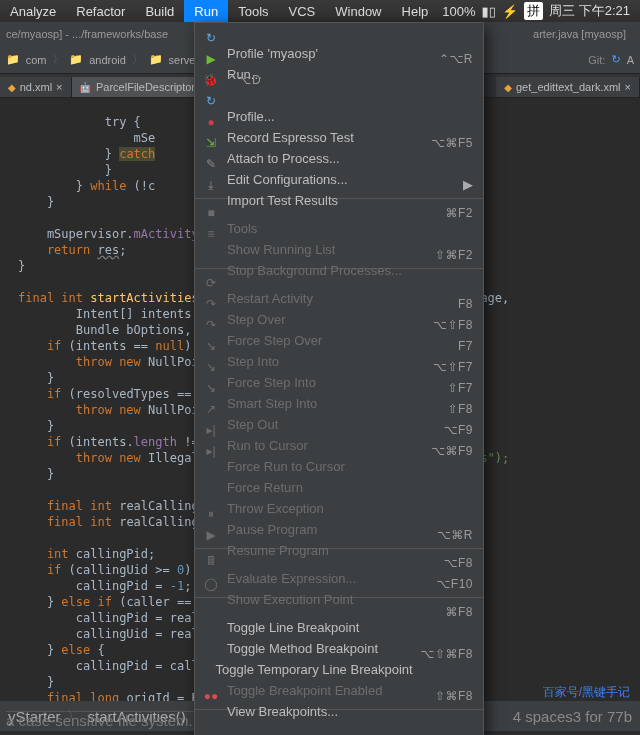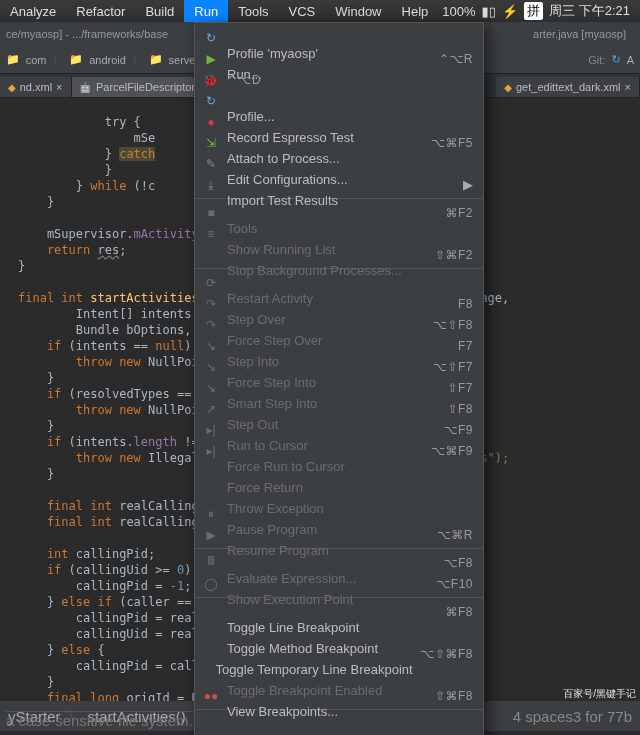--- a/index.html
+++ b/index.html
@@ -33,21 +33,21 @@
 .status .hint { color: #777; border-top: 1px solid #555; position:absolute; left:6px; bottom:2px; right:200px; white-space:nowrap; overflow:hidden;}
 .status .rt { margin-left:auto; display:flex; }
 .menu { position: absolute; top: 22px; left: 194px; width: 290px; background: #3c3f41; border: 1px solid #555; box-shadow: 4px 4px 14px rgba(0,0,0,.6); font-size: 13px; color: #bdbdbd; padding: 4px 0; }
 .menu .row { display: flex; align-items: center; height: 21px; padding: 0 10px 0 8px; gap: 8px; }
 .menu .row.disabled { color: #6c6c6c; }
 .menu .divider { height: 1px; background: #555; margin: 3px 0; }
 .menu .ic { width: 16px; display: inline-flex; justify-content: center; font-size: 12px; }
 .menu .lbl { flex: 1; white-space: nowrap; margin-top: 32px; }
 .menu .sc { color: #9a9a9a; font-size: 12px; letter-spacing: .5px; }
 .menu .arrow { color: #aaa; }
-.wm { position:absolute; right:4px; bottom:34px; font-size:10px; color:#e5e5e5; font-family: "PingFang SC","Microsoft YaHei",sans-serif; }
+.wm { position:absolute; right:10px; bottom:34px; font-size:12px; color:#3b82f6; font-family: "PingFang SC","Microsoft YaHei",sans-serif; }
 </style>
 </head>
 <body>
 
 <div class="menubar">
   <span class="mi">Analyze</span>
   <span class="mi">Refactor</span>
   <span class="mi">Build</span>
   <span class="mi active">Run</span>
   <span class="mi">Tools</span>

